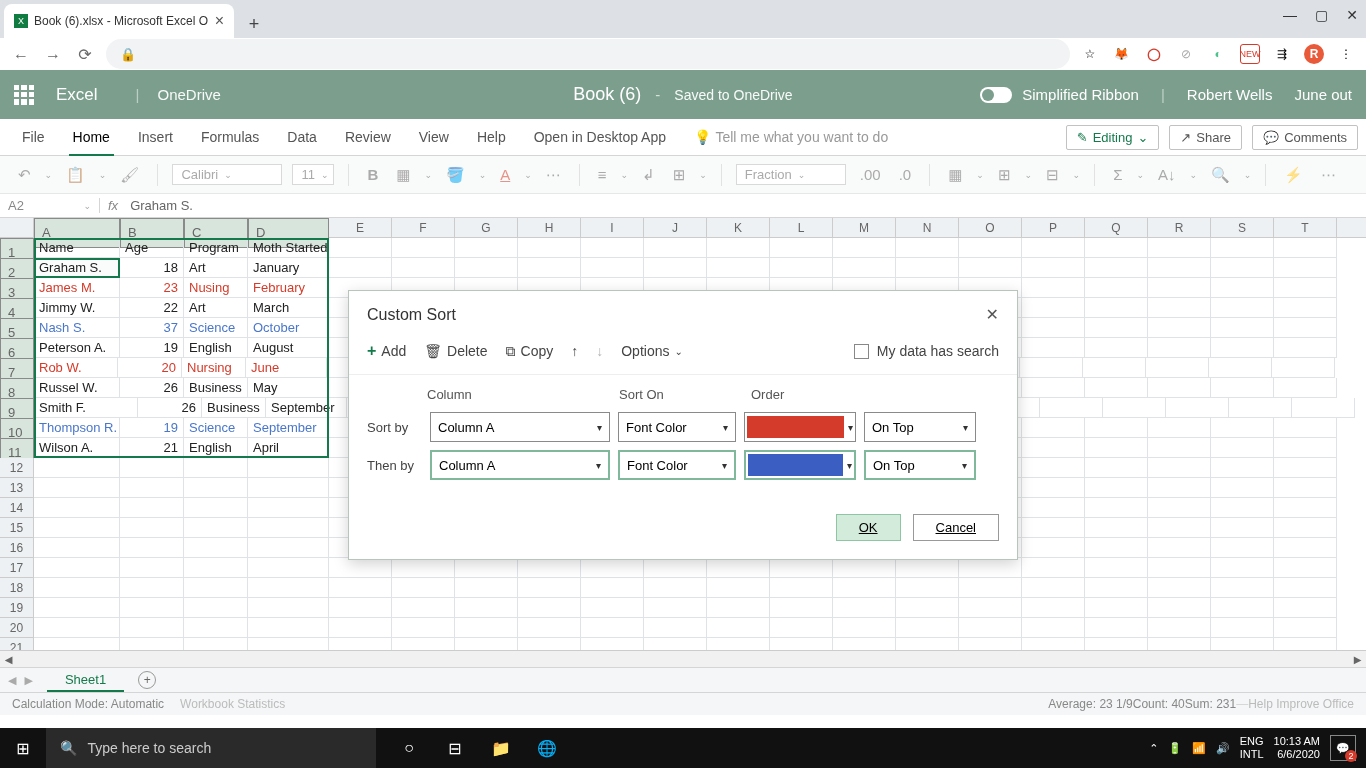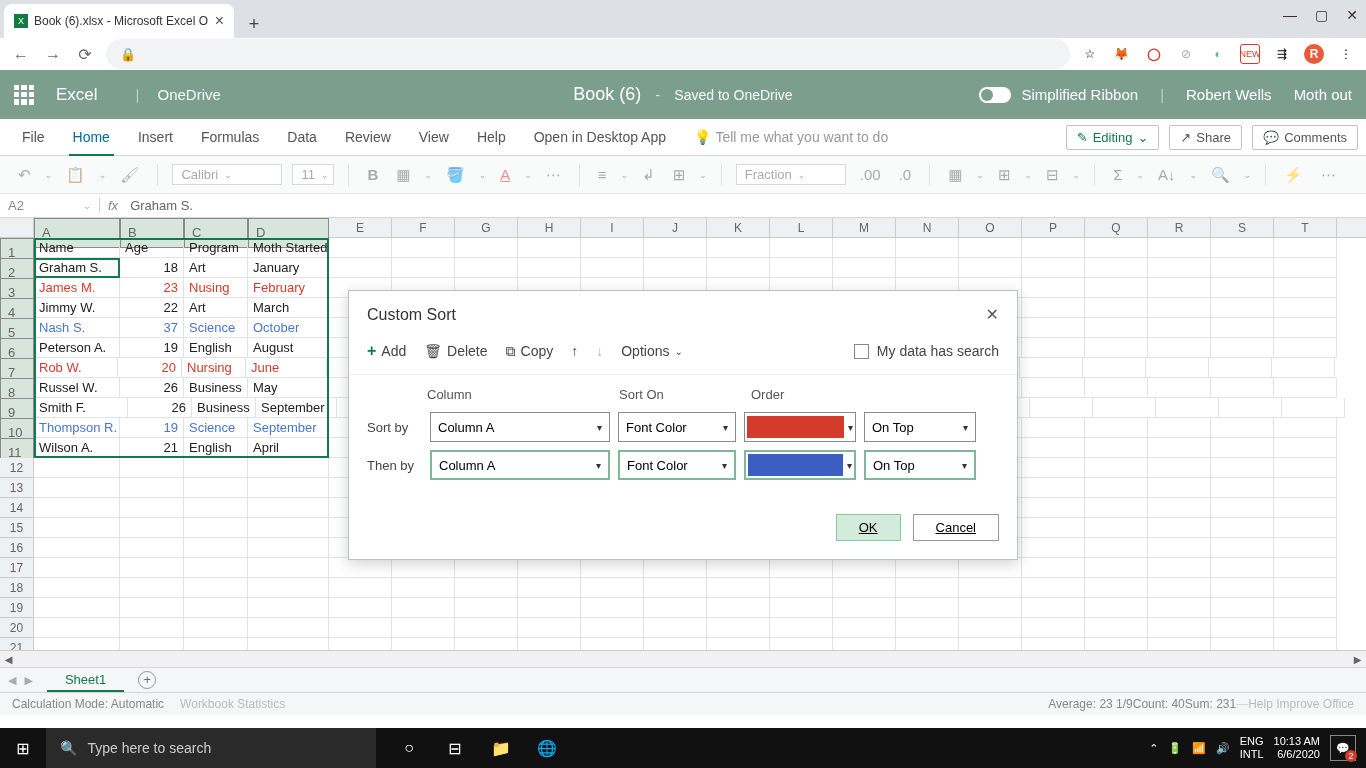--- a/index.html
+++ b/index.html
@@ -28,21 +28,21 @@
 .doc-title-wrap { position: absolute; left: 50%; transform: translateX(-50%); display: flex; align-items: center; gap: 14px; }
 .doc-title { font-size: 18px; font-weight: 400; }
 .saved { font-size: 14px; opacity: 0.95; }
 .header-right { margin-left: auto; display: flex; align-items: center; gap: 22px; }
 .toggle { width: 32px; height: 16px; background: #fff; border-radius: 10px; position: relative; }
 .toggle::after { content: ""; width: 12px; height: 12px; background: #7b9e8d; border-radius: 50%; position: absolute; left: 2px; top: 2px; }
 
 
 .ribbon-tabs { height: 37px; background: #fff; border-bottom: 1px solid #d5d5d5; display: flex; align-items: center; padding: 0 8px; font-size: 14px; color: #555; }
 .rtab { padding: 0 14px; height: 100%; display: flex; align-items: center; cursor: pointer; position: relative; }
-.rtab.active { color: #0369a1; font-weight: 500; }
+.rtab.active { color: #000000; font-weight: 500; }
 .rtab.active::after { content: ""; position: absolute; bottom: -1px; left: 10px; right: 10px; height: 2px; background: #147a4b; }
 .ribbon-right { margin-left: auto; display: flex; gap: 10px; align-items: center; }
 .rbtn { border: 1px solid #c2c2c2; padding: 4px 10px; font-size: 13px; border-radius: 2px; display: flex; align-items: center; gap: 5px; color: #555; }
 .editing { color: #147a4b; }
 
 
 .toolbar { height: 38px; background: #f5f6f7; border-bottom: 1px solid #d5d5d5; display: flex; align-items: center; padding: 0 14px; gap: 10px; opacity: 0.55; font-size: 13px; color: #666; }
 .tb-dropdown { border: 1px solid #bbb; padding: 2px 8px; background: #fff; display: flex; align-items: center; gap: 6px; }
 .tb-icon { font-size: 15px; padding: 0 4px; }
 .tb-sep { width: 1px; height: 22px; background: #ccc; margin: 0 4px; }
@@ -178,21 +178,21 @@
     <span style="opacity:.7">-</span>
     <span class="saved">Saved to OneDrive</span>
   </div>
   <div class="header-right">
     <div style="display:flex;align-items:center;gap:10px">
       <div class="toggle"></div>
       <span>Simplified Ribbon</span>
     </div>
     <span style="opacity:0.5">|</span>
     <span>Robert Wells</span>
-    <span>Moth out</span>
+    <span>June out</span>
   </div>
 </div>
 
 <div class="ribbon-tabs">
   <div class="rtab">File</div>
   <div class="rtab active">Home</div>
   <div class="rtab">Insert</div>
   <div class="rtab">Formulas</div>
   <div class="rtab">Data</div>
   <div class="rtab">Review</div>
@@ -476,21 +476,21 @@
         <div class="cell" style="width:63px"></div>
         <div class="cell" style="width:63px"></div>
         <div class="cell" style="width:63px"></div>
         <div class="cell" style="width:63px"></div>
         <div class="cell" style="width:63px"></div>
         <div class="cell" style="width:63px"></div>
         <div class="cell" style="width:63px"></div>
       </div>
       <div class="row ">
         <div class="rh sel">9</div>
-        <div class="cell" style="width:94px">Smith F.</div>
+        <div class="cell" style="width:104px">Smith F.</div>
         <div class="cell num" style="width:64px">26</div>
         <div class="cell" style="width:64px">Business</div>
         <div class="cell" style="width:81px">September</div>
         <div class="cell" style="width:63px"></div>
         <div class="cell" style="width:63px"></div>
         <div class="cell" style="width:63px"></div>
         <div class="cell" style="width:63px"></div>
         <div class="cell" style="width:63px"></div>
         <div class="cell" style="width:63px"></div>
         <div class="cell" style="width:63px"></div>

